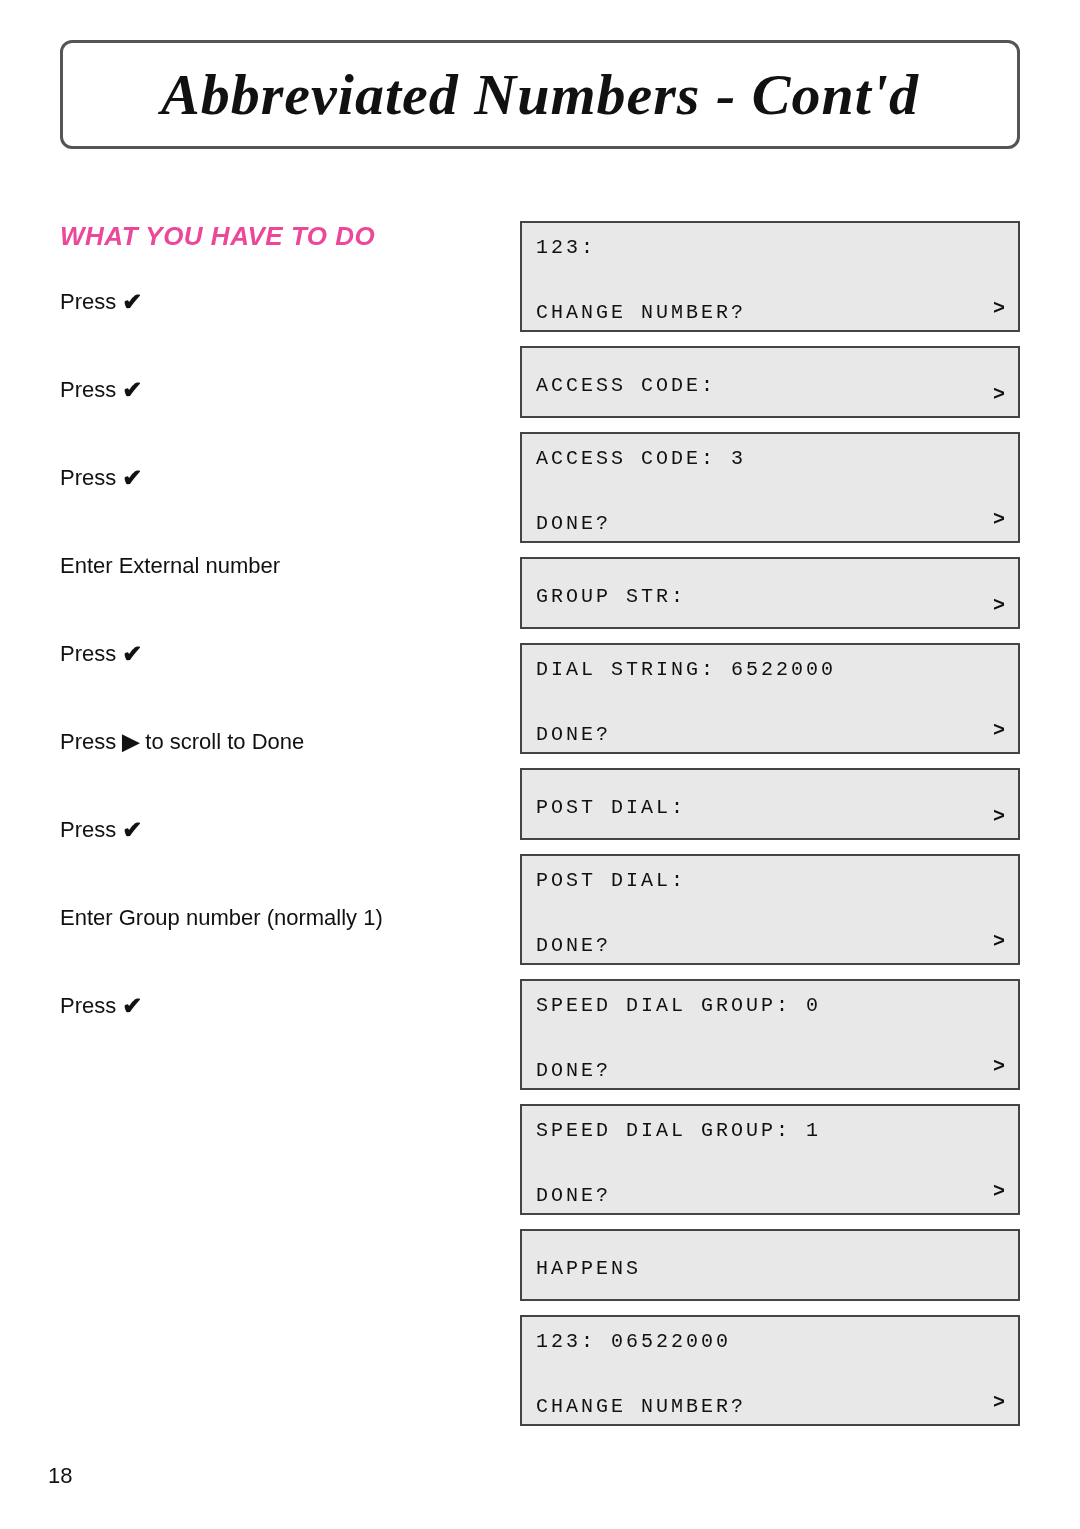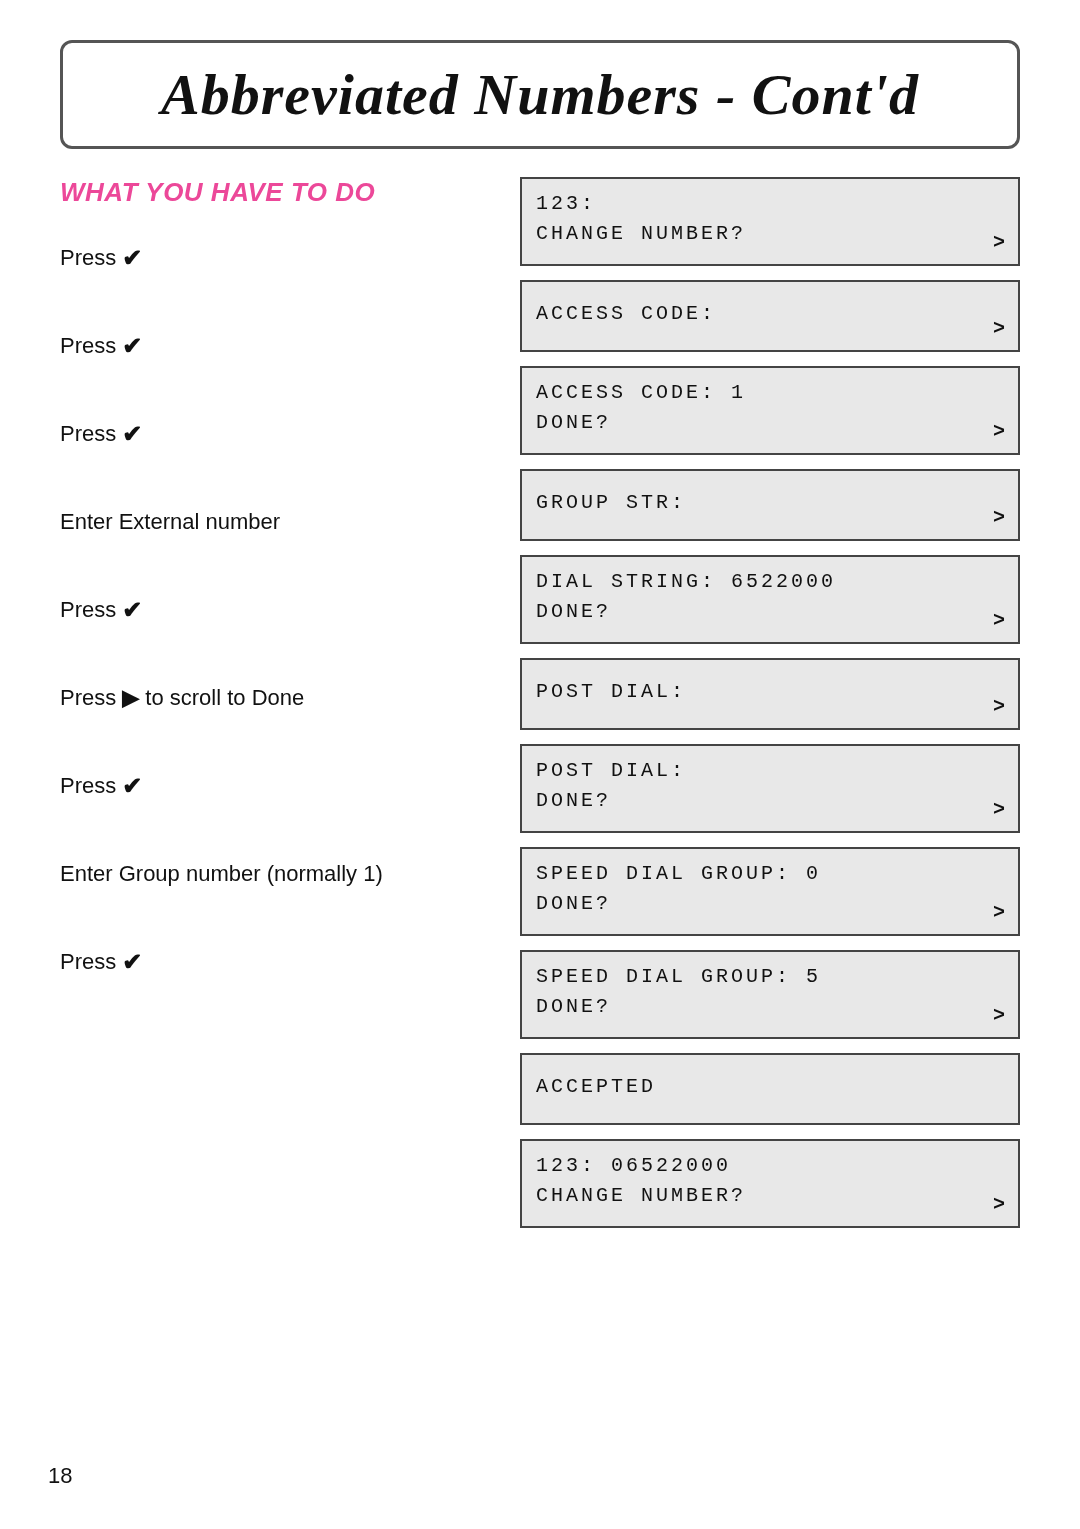--- a/index.html
+++ b/index.html
@@ -11,21 +11,21 @@
       font-family: Arial, Helvetica, sans-serif;
       padding: 40px 60px 60px 60px;
       position: relative;
     }
 
     .title-box {
       border: 3px solid #555;
       border-radius: 12px;
       padding: 18px 36px;
       display: inline-block;
-      margin-bottom: 28px;
+      margin-bottom: 72px;
       width: 100%;
       text-align: center;
       background: #fff;
     }
 
     .title-text {
       font-size: 58px;
       font-weight: 900;
       font-style: italic;
       color: #111;
@@ -85,27 +85,28 @@
     }
 
     
     .lcd-box {
       border: 2.5px solid #444;
       background: #e8e8e8;
       font-family: 'Courier New', Courier, monospace;
       font-size: 20px;
       letter-spacing: 3px;
       color: #111;
-      padding: 10px 14px 15px 14px;
+      padding: 10px 14px 2px 14px;
       margin-bottom: 14px;
       min-height: 72px;
       position: relative;
       display: flex;
       flex-direction: column;
       justify-content: center;
+      gap: 35px;
     }
 
     .lcd-box .lcd-line {
       display: block;
       line-height: 1.5;
     }
 
     .lcd-arrow {
       position: absolute;
       right: 10px;
@@ -193,21 +194,21 @@
       <span class="lcd-line">CHANGE NUMBER?</span>
       <span class="lcd-arrow">&gt;</span>
     </div>
 
     <div class="lcd-box">
       <span class="lcd-line">ACCESS CODE:</span>
       <span class="lcd-arrow">&gt;</span>
     </div>
 
     <div class="lcd-box">
-      <span class="lcd-line">ACCESS CODE: 1</span>
+      <span class="lcd-line">ACCESS CODE: 3</span>
       <span class="lcd-line">DONE?</span>
       <span class="lcd-arrow">&gt;</span>
     </div>
 
     <div class="lcd-box">
       <span class="lcd-line">GROUP STR:</span>
       <span class="lcd-arrow">&gt;</span>
     </div>
 
     <div class="lcd-box">
@@ -227,27 +228,27 @@
       <span class="lcd-arrow">&gt;</span>
     </div>
 
     <div class="lcd-box">
       <span class="lcd-line">SPEED DIAL GROUP: 0</span>
       <span class="lcd-line">DONE?</span>
       <span class="lcd-arrow">&gt;</span>
     </div>
 
     <div class="lcd-box">
-      <span class="lcd-line">SPEED DIAL GROUP: 5</span>
-      <span class="lcd-line">DONE?</span>
-      <span class="lcd-arrow">&gt;</span>
-    </div>
-
-    <div class="lcd-box">
-      <span class="lcd-line">ACCEPTED</span>
+      <span class="lcd-line">SPEED DIAL GROUP: 1</span>
+      <span class="lcd-line">DONE?</span>
+      <span class="lcd-arrow">&gt;</span>
+    </div>
+
+    <div class="lcd-box">
+      <span class="lcd-line">HAPPENS</span>
     </div>
 
     <div class="lcd-box">
       <span class="lcd-line">123: 06522000</span>
       <span class="lcd-line">CHANGE NUMBER?</span>
       <span class="lcd-arrow">&gt;</span>
     </div>
   </div>
 </div>
 

